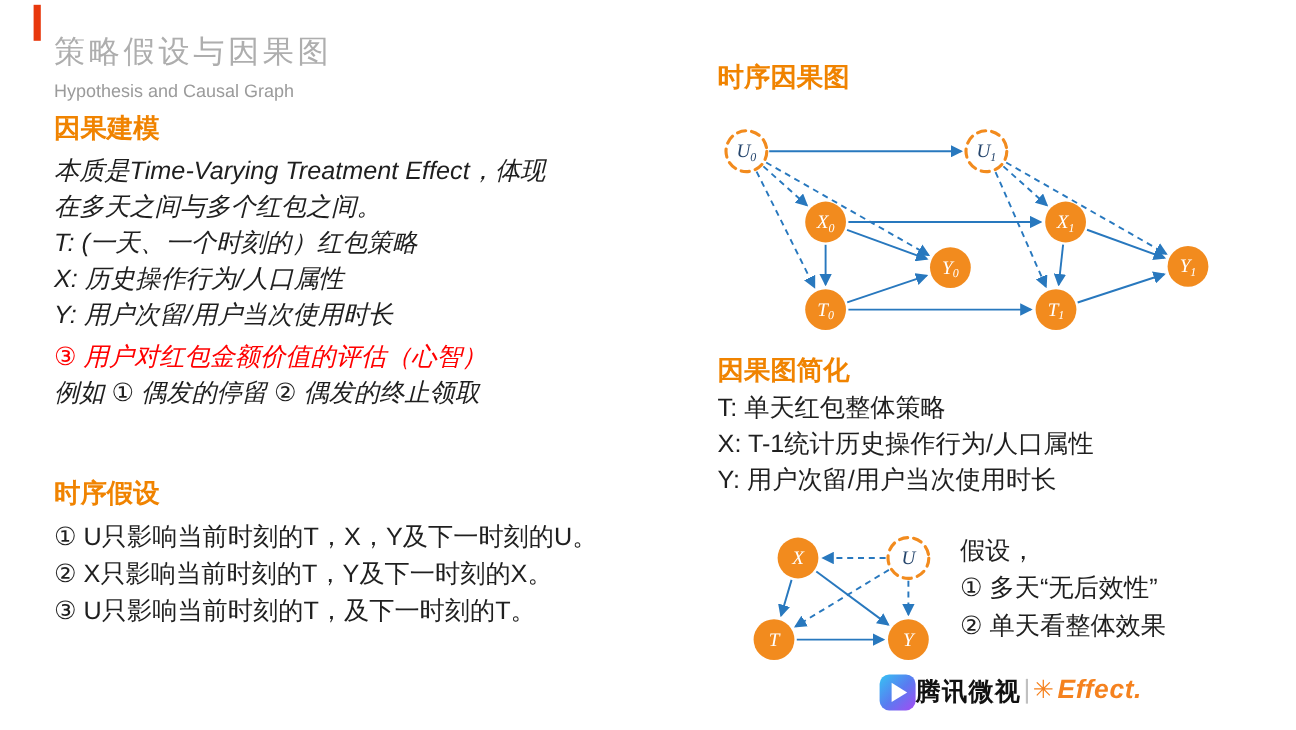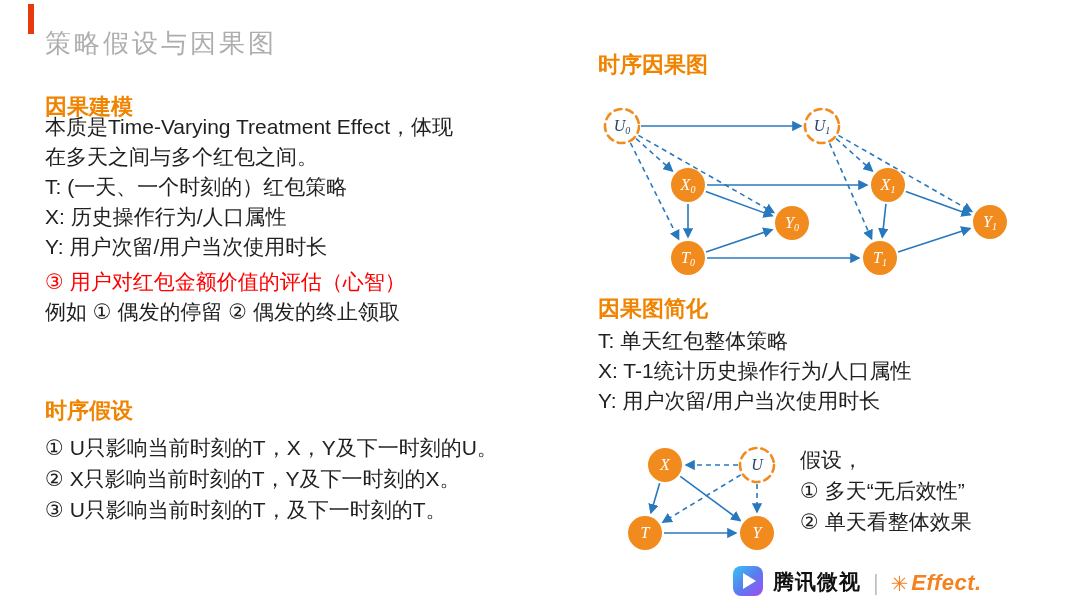--- a/index.html
+++ b/index.html
@@ -11,51 +11,52 @@
   .accent-bar{position:absolute;left:28px;top:4px;width:6px;height:30px;background:#e8380d;}
   .header{position:absolute;left:45px;top:26px;}
   .title{font-size:26px;color:#aeaeae;letter-spacing:3px;}
   .subtitle{font-size:15px;color:#9b9b9b;margin-top:7px;}
   .heading{position:absolute;font-size:22px;font-weight:bold;color:#f08300;margin:0;}
   .h-causal{left:45px;top:92px;}
   .h-assume{left:45px;top:396px;}
   .h-graph{left:598px;top:50px;}
   .h-simple{left:598px;top:294px;}
   .para{position:absolute;font-size:21px;line-height:30px;color:#1f1f1f;white-space:nowrap;}
-  .para1{left:45px;top:112px;}
+  .para1{left:45px;top:128px;font-style:italic;}
   .para2{left:45px;top:432px;line-height:31px;}
   .para3{left:598px;top:326px;}
   .line.red{color:#ff0000;margin-top:5px;}
   .note{position:absolute;left:800px;top:444px;font-size:21px;line-height:31px;white-space:nowrap;}
   svg.graph{position:absolute;overflow:visible;}
   #graph1{left:588px;top:90px;}
   #graph2{left:612px;top:434px;}
   .node-label{font-family:"Liberation Serif","DejaVu Serif",serif;font-style:italic;font-size:16px;}
   .observed-label{fill:#ffffff;}
   .latent-label{fill:#26466d;}
-  .footer{position:absolute;left:733px;top:562px;display:flex;align-items:flex-end;gap:10px;height:34px;}
+  .footer{position:absolute;left:733px;top:562px;display:flex;align-items:flex-start;gap:0;height:34px;}
   .weishi-icon{width:30px;height:30px;border-radius:8px;position:relative;display:inline-block;
     background:linear-gradient(135deg,#35c3f3 0%,#5a7bf0 52%,#a44bf3 100%);}
   .weishi-icon .play{position:absolute;left:10px;top:7px;width:0;height:0;
     border-left:13px solid #ffffff;border-top:8px solid transparent;border-bottom:8px solid transparent;}
   .brand{font-size:21px;font-weight:bold;color:#111111;letter-spacing:1px;}
   .sep{font-size:22px;color:#c0c0c0;font-weight:300;margin:0 2px;}
   .datafun{display:flex;align-items:center;gap:3px;}
   .df-icon{color:#f5821f;font-size:21px;line-height:1;}
   .df-word{font-size:22px;font-weight:bold;font-style:italic;color:#f5821f;letter-spacing:0.5px;}
 </style>
 </head>
 <body>
 
 <div class="slide">
 
   <div class="accent-bar"></div>
 
   <div class="header">
     <div class="title">策略假设与因果图</div>
+    <div class="subtitle">Hypothesis and Causal Graph</div>
   </div>
 
   <h2 class="heading h-causal">因果建模</h2>
   <div class="para para1">
     <div class="line">本质是Time-Varying Treatment Effect，体现</div>
     <div class="line">在多天之间与多个红包之间。</div>
     <div class="line">T: (一天、一个时刻的）红包策略</div>
     <div class="line">X: 历史操作行为/人口属性</div>
     <div class="line">Y: 用户次留/用户当次使用时长</div>
     <div class="line red">③ 用户对红包金额价值的评估（心智）</div>

